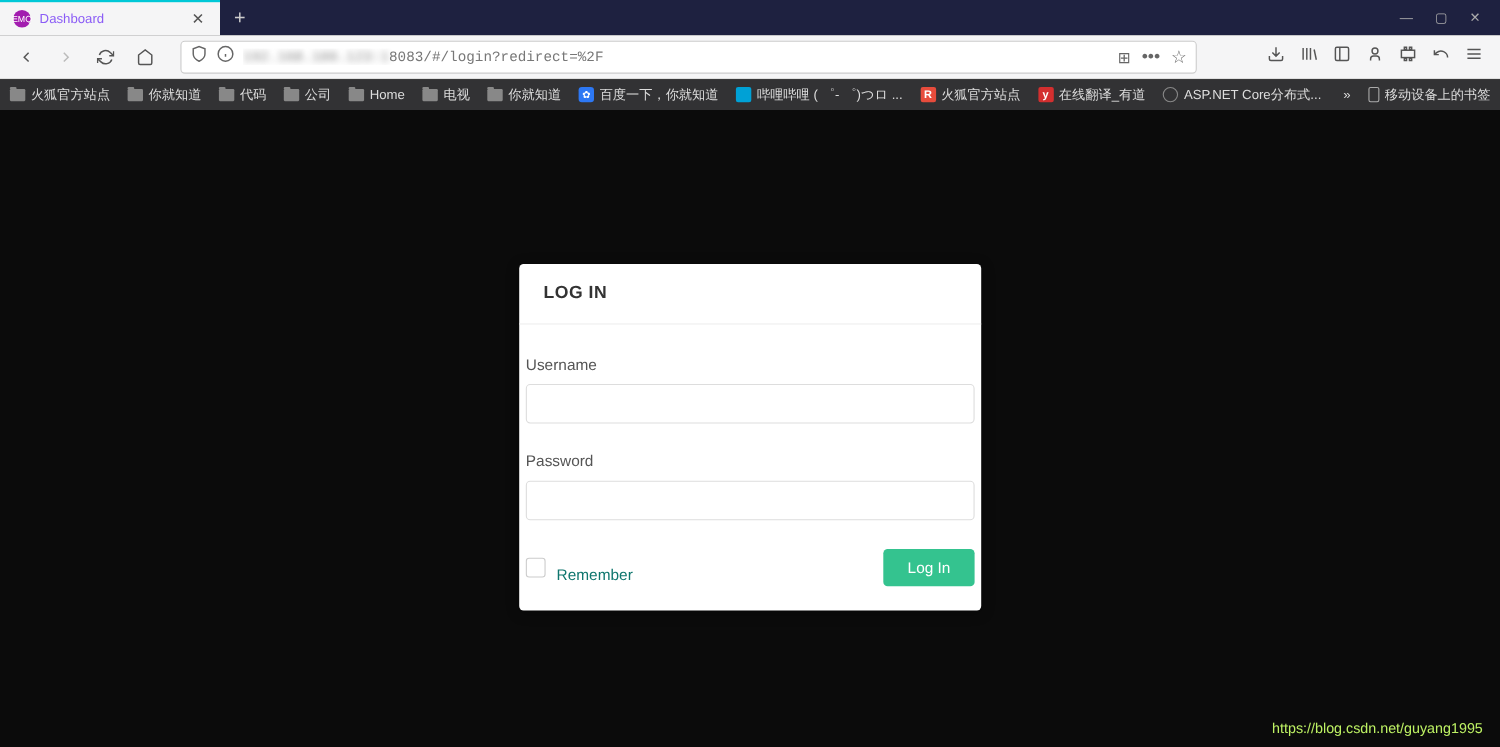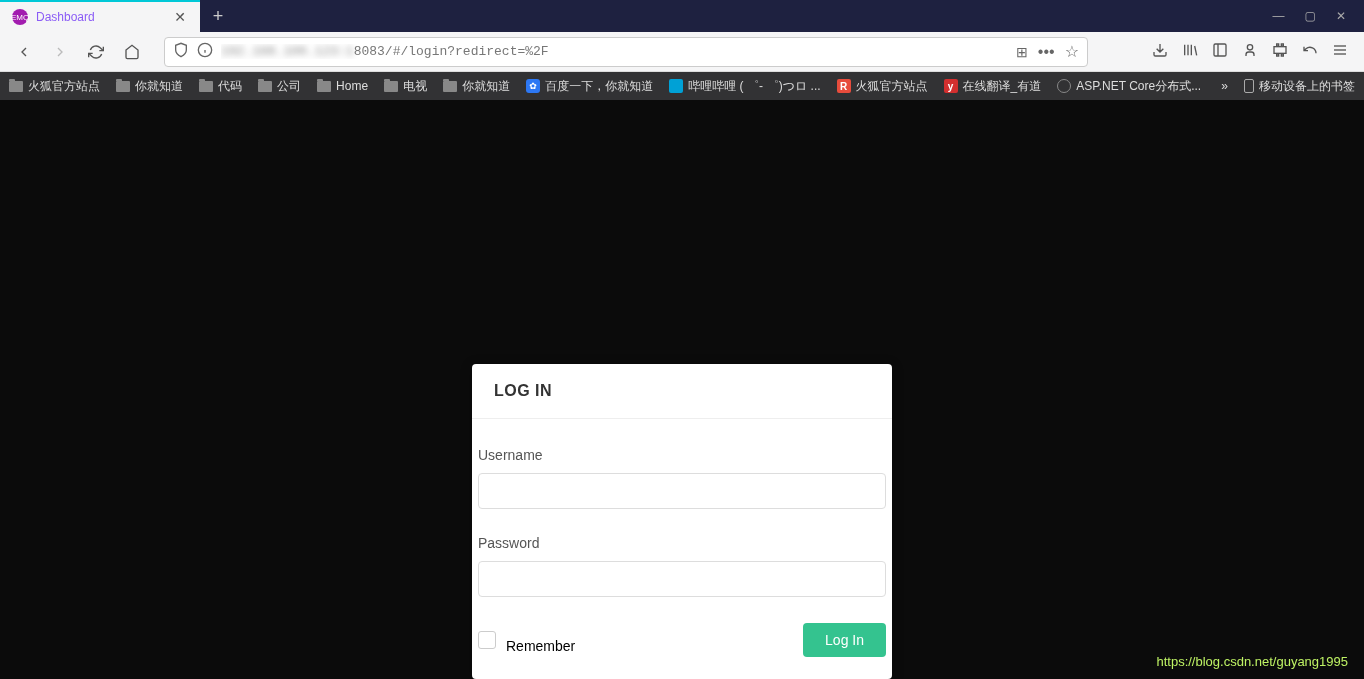--- a/index.html
+++ b/index.html
@@ -32,32 +32,32 @@
     .folder-icon::before { content: ''; position: absolute; top: -2px; left: 0; width: 6px; height: 2px; background: #888; border-radius: 1px 1px 0 0; }
     .fav-baidu { width: 14px; height: 14px; background: #2d78f4; border-radius: 3px; display:flex;align-items:center;justify-content:center;color:white;font-size:9px; }
     .fav-bili { width: 14px; height: 14px; background: #00a1d6; border-radius: 2px; }
     .fav-rebang { width: 14px; height: 14px; background: #e74c3c; border-radius: 2px; color:white;font-size:10px;display:flex;align-items:center;justify-content:center;font-weight:bold; }
     .fav-youdao { width: 14px; height: 14px; background: #d32f2f; border-radius: 2px; color:white;font-size:10px;display:flex;align-items:center;justify-content:center;font-weight:bold; }
     .fav-generic { width: 14px; height: 14px; border: 1px solid #888; border-radius: 50%; }
     .fav-mobile { width: 10px; height: 14px; border: 1px solid #aaa; border-radius: 2px; }
     .bookmarks-spacer { flex: 1; }
     .chevrons { cursor: pointer; padding: 0 6px; }
     
-    .page-content { position: absolute; top: 100px; left: 0; right: 0; bottom: 0; background: #0b0b0b; display: flex; align-items: flex-end; justify-content: center; padding-top: 140px; }
+    .page-content { position: absolute; top: 100px; left: 0; right: 0; bottom: 0; background: #0b0b0b; display: flex; align-items: flex-start; justify-content: center; padding-top: 140px; }
     .login-card { width: 420px; background: white; border-radius: 4px; box-shadow: 0 2px 12px rgba(0,0,0,0.3); }
     .card-header { padding: 18px 22px; border-bottom: 1px solid #eee; }
     .card-title { font-size: 16px; font-weight: 600; color: #333; letter-spacing: 0.5px; }
     .card-body { padding: 28px 6px 22px; }
     .form-group { margin-bottom: 26px; }
     .form-label { display: block; font-size: 14px; color: #555; margin-bottom: 10px; font-weight: 500; }
     .form-input { width: 100%; height: 36px; border: 1px solid #ddd; border-radius: 4px; padding: 0 10px; font-size: 14px; outline: none; }
     .form-footer { display: flex; align-items: center; justify-content: space-between; margin-top: 8px; }
     .remember-wrap { display: flex; align-items: center; gap: 10px; }
     .checkbox { width: 18px; height: 18px; border: 1px solid #ccc; border-radius: 3px; cursor: pointer; }
-    .remember-label { font-size: 14px; color: #000000; margin-top: 12px; }
+    .remember-label { font-size: 14px; color: #0f766e; margin-top: 12px; }
     .login-btn { background: #34c38f; color: white; border: none; padding: 9px 22px; border-radius: 4px; font-size: 14px; cursor: pointer; }
     
     .watermark { position: absolute; bottom: 10px; right: 16px; color: #bef264; font-size: 13px; }
     
     svg { width: 16px; height: 16px; }
   </style>
 </head>
 <body>
 
 <div class="titlebar">

